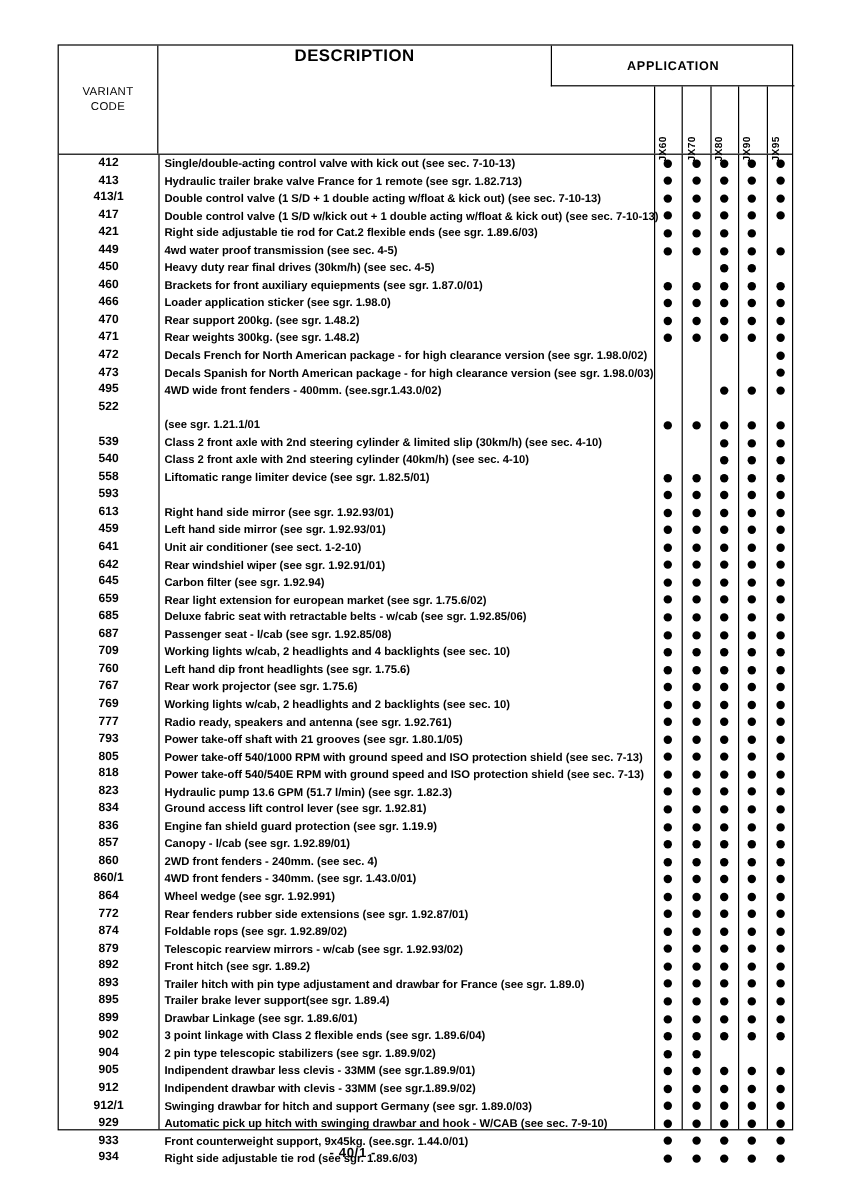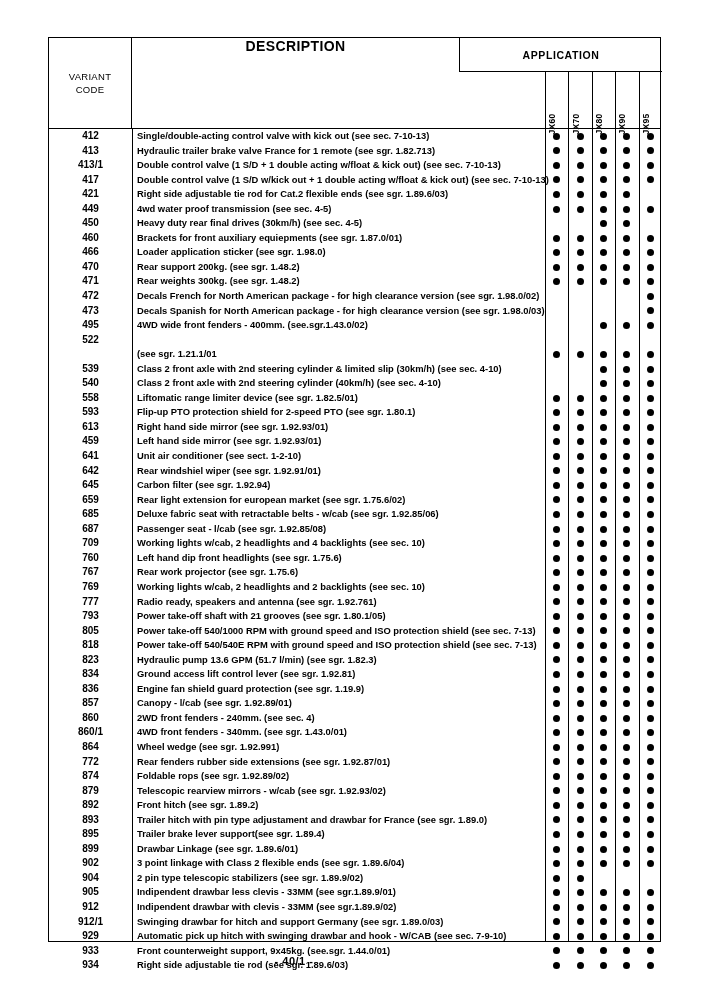--- a/index.html
+++ b/index.html
@@ -644,21 +644,20 @@
               <div class="dotcell">
                 <span class="dot"></span>
               </div>
               <div class="dotcell">
                 <span class="dot"></span>
               </div>
             </div>
           </div>
           <div class="row">
             <div class="cell-code">593</div>
-            <div class="cell-desc">Flip-up PTO protection shield for 2-speed PTO (see sgr. 1.80.1)</div>
             <div class="cell-dots">
               <div class="dotcell">
                 <span class="dot"></span>
               </div>
               <div class="dotcell">
                 <span class="dot"></span>
               </div>
               <div class="dotcell">
                 <span class="dot"></span>
               </div>

